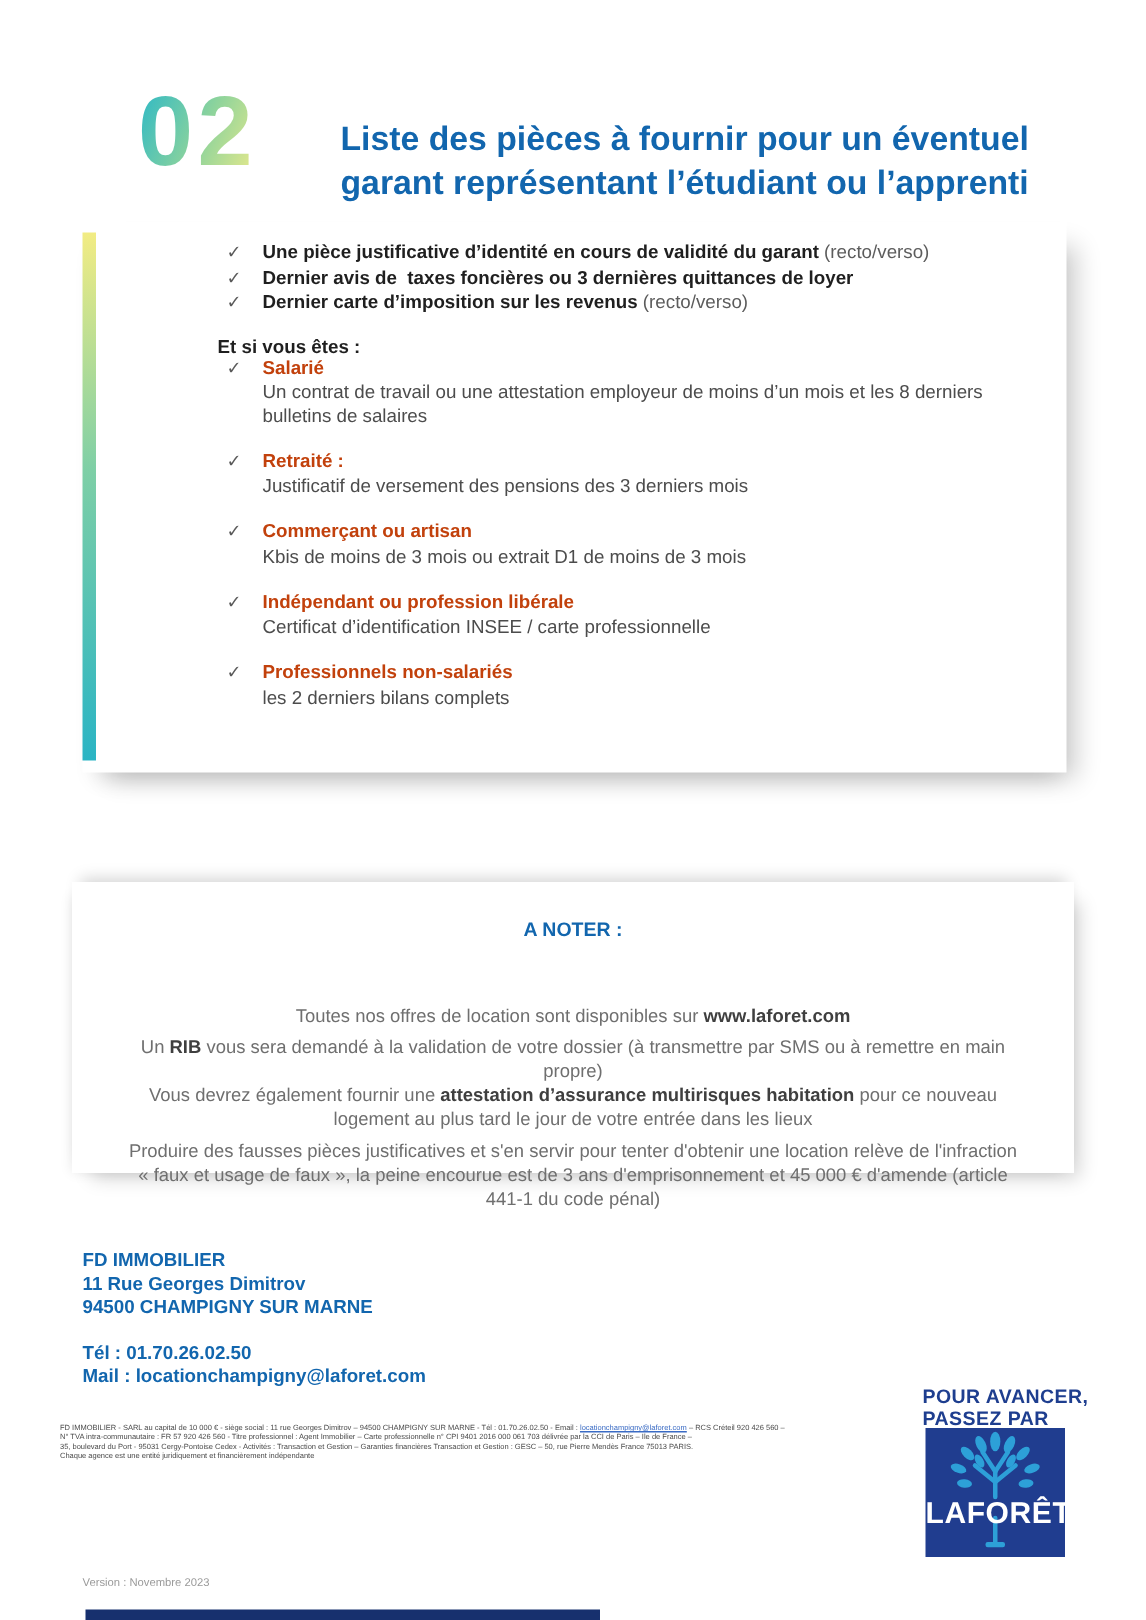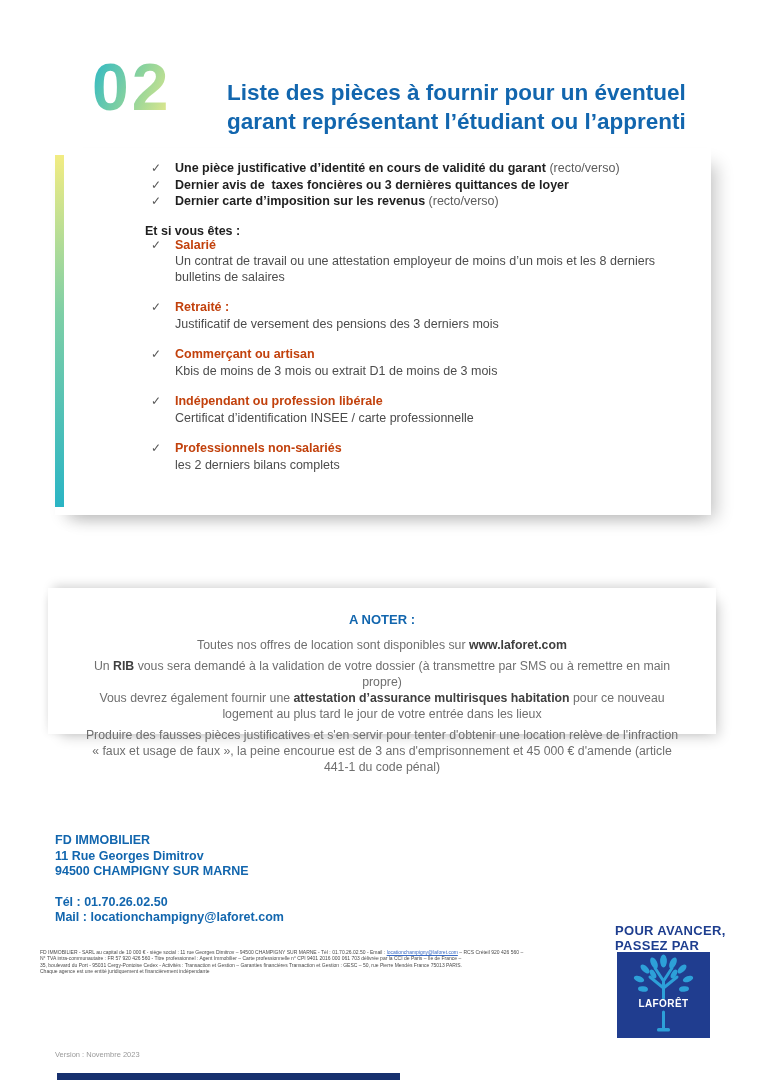--- a/index.html
+++ b/index.html
@@ -34,43 +34,43 @@
   .top-list li{font-size:12.5px;line-height:16.5px;color:#1f1f1f;}
   .b-txt{font-weight:700;color:#1f1f1f;white-space:pre-wrap;}
   .n-txt{font-weight:400;color:#5c5c5c;white-space:pre-wrap;}
   .subheading{margin:14px 0 0 -6px;font-size:12.5px;font-weight:700;color:#1f1f1f;}
   .cat-list{margin-top:16px;}
   .cat-list li{margin-bottom:15px;font-size:12.5px;line-height:15.5px;}
   .cat-title{font-weight:700;color:#c2410c;display:block;margin-bottom:1px;}
   .cat-desc{font-weight:400;color:#4c4c4c;display:block;}
   
   .note-card{
-    position:absolute;left:48px;top:588px;width:668px;height:146px;background:#fff;
+    position:absolute;left:48px;top:588px;width:668px;height:194px;background:#fff;
     box-shadow:0 -7px 10px -5px rgba(0,0,0,.18), 8px 8px 12px -5px rgba(0,0,0,.18), -5px 4px 8px -5px rgba(0,0,0,.10);
     text-align:center;
   }
   .note-heading{margin:24px 0 0 0;font-size:13px;font-weight:700;color:#1266ae;}
   .note-p{margin:0 34px;font-size:12.3px;line-height:16px;color:#6f6f6f;white-space:pre-wrap;}
-  .note-p.first{margin-top:10px;text-align:center;}
+  .note-p.first{margin-top:42px;text-align:center;}
   .note-p.gap{margin-top:5px;}
   .note-b{font-weight:700;color:#3f3f3f;white-space:pre-wrap;}
   
   .contact{position:absolute;left:55px;top:833px;font-size:12.5px;font-weight:700;color:#1266ae;line-height:15.5px;}
   .contact .spacer{height:15px;}
   
   .legal{position:absolute;left:40px;top:949px;width:580px;font-size:5px;line-height:6.4px;color:#4a4a4a;}
   .legal div{white-space:nowrap;}
   .legal-link{color:#3a6bc4;text-decoration:underline;cursor:pointer;}
   
   .tagline{position:absolute;left:615px;top:923px;font-size:13px;font-weight:800;color:#1e3e8f;line-height:15px;letter-spacing:.3px;}
   .logo{position:absolute;left:617px;top:952px;width:93px;height:86px;background:#203d8f;}
   .logo svg{position:absolute;left:0;top:0;}
   .logo-text{
     position:absolute;left:0;top:46px;width:100%;text-align:center;
-    color:#ffffff;font-size:10px;font-weight:700;letter-spacing:.4px;
+    color:#ffffff;font-size:20px;font-weight:700;letter-spacing:.4px;
   }
   
   .version{position:absolute;left:55px;top:1050px;font-size:7.5px;color:#9a9a9a;}
   .bottom-bar{position:absolute;left:57px;top:1073px;width:343px;height:7px;background:#17306e;}
 </style>
 </head>
 <body>
 
 <div class="page">
 

